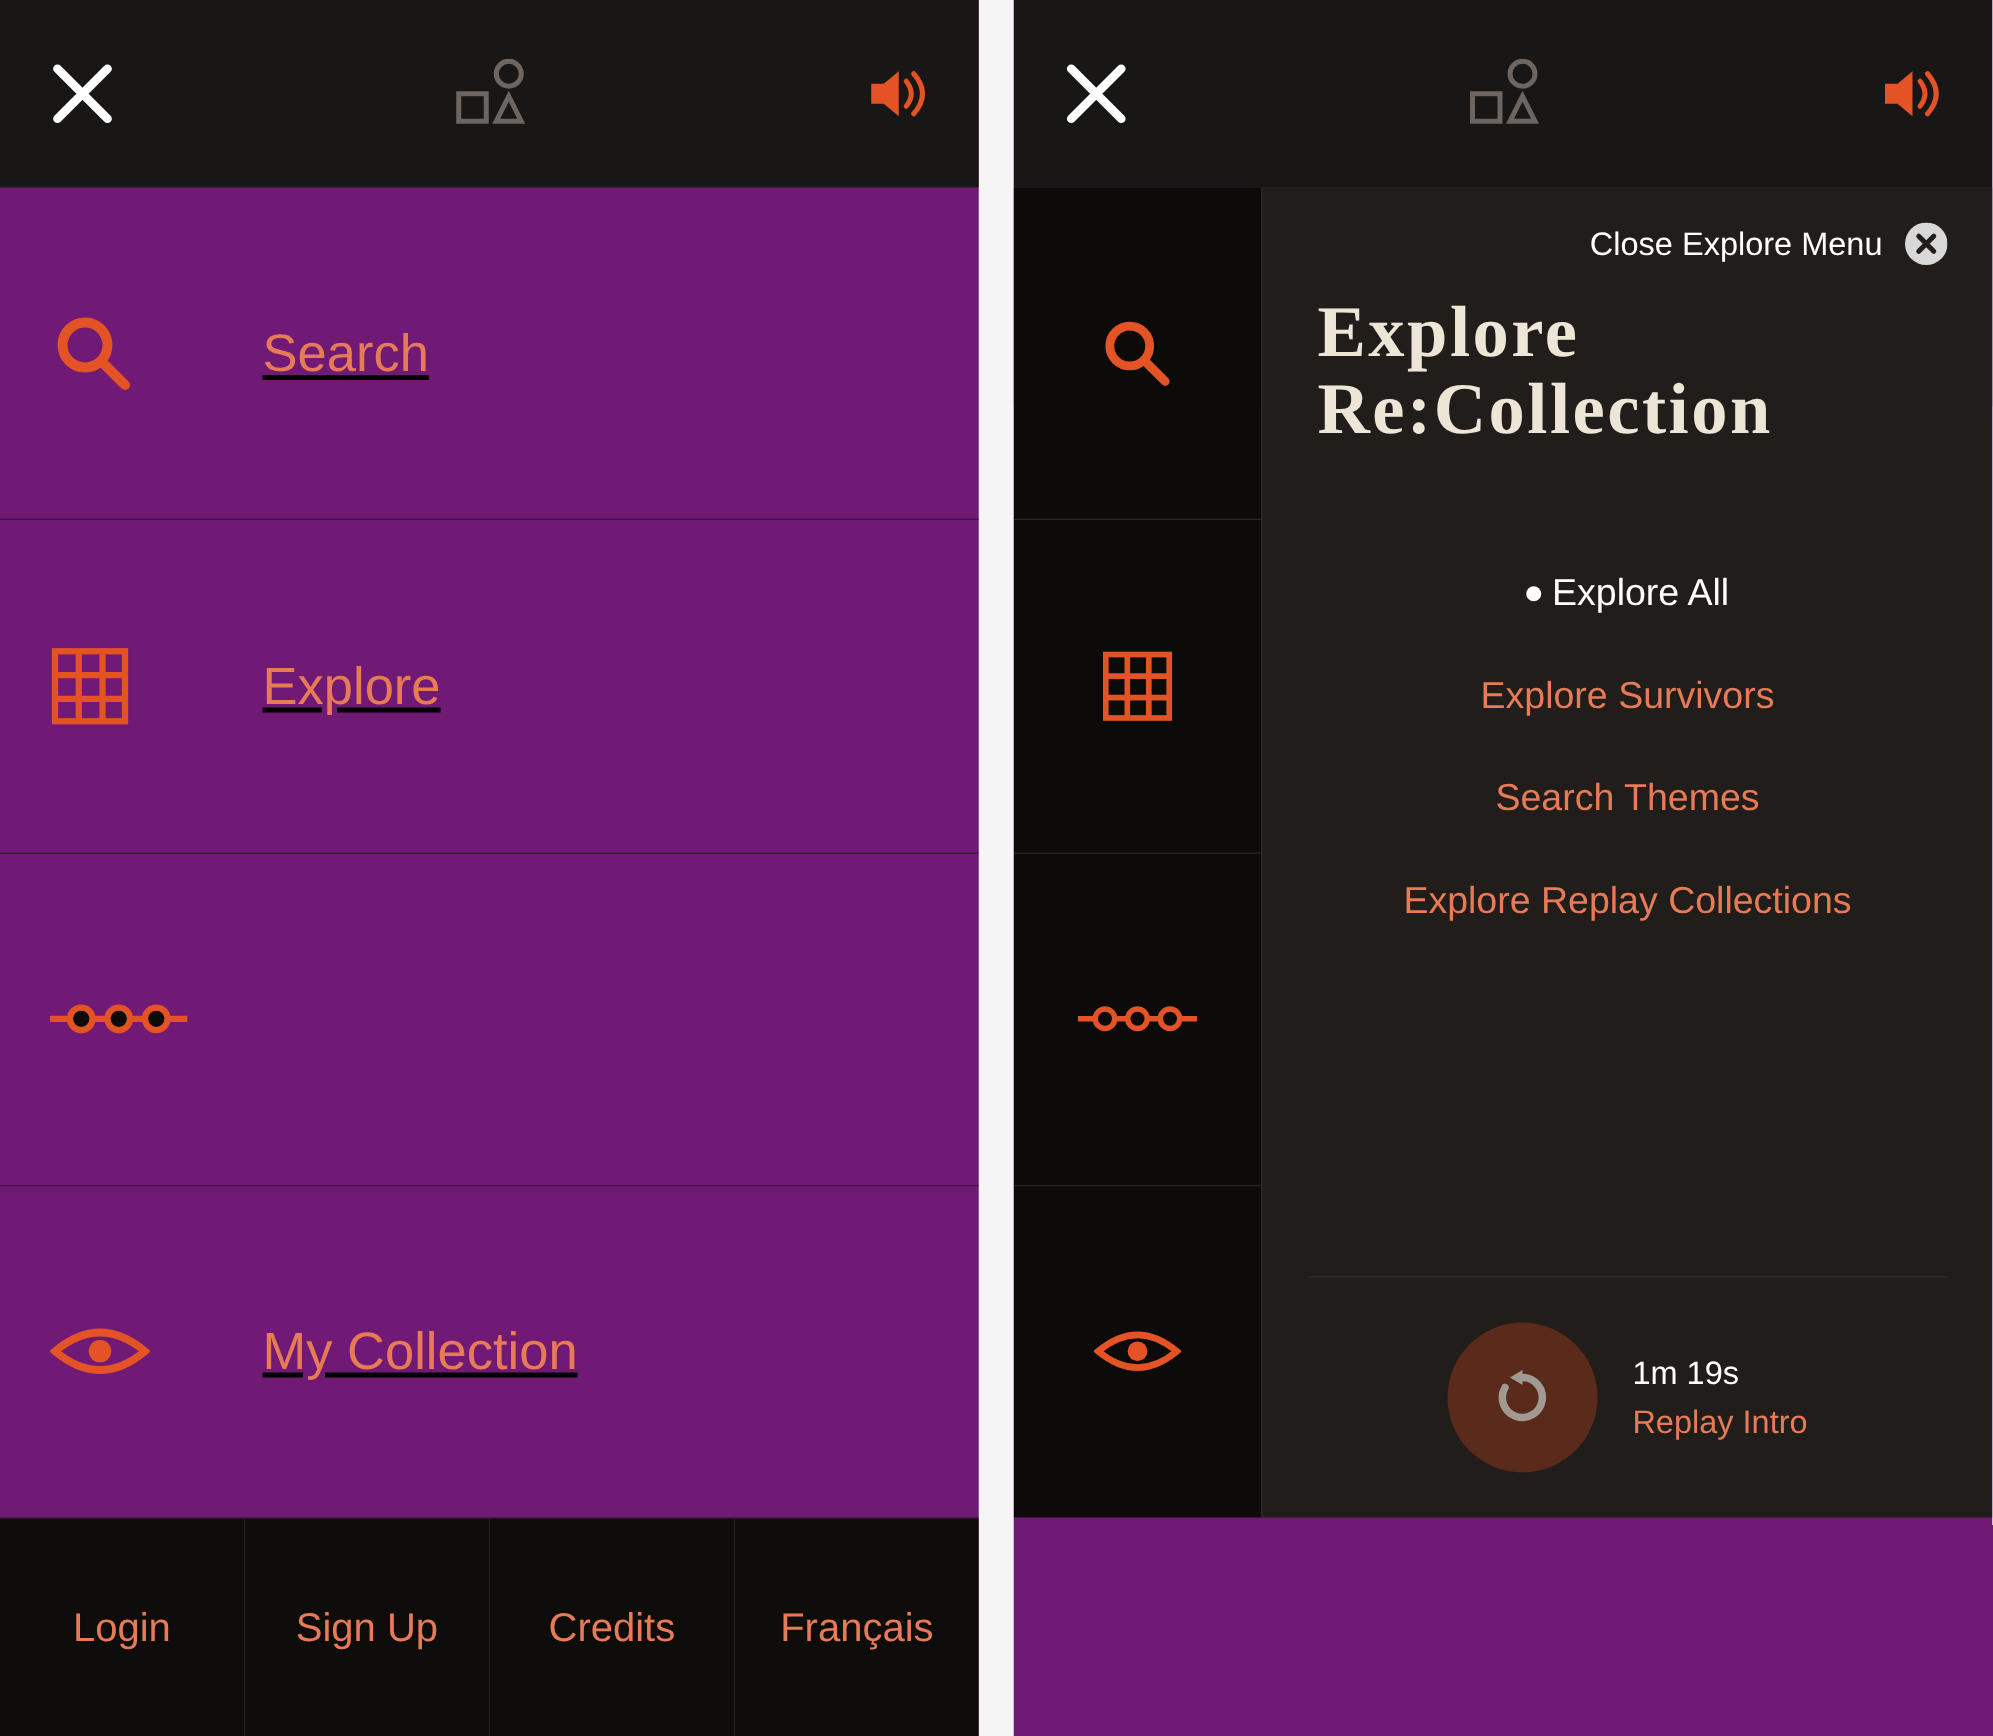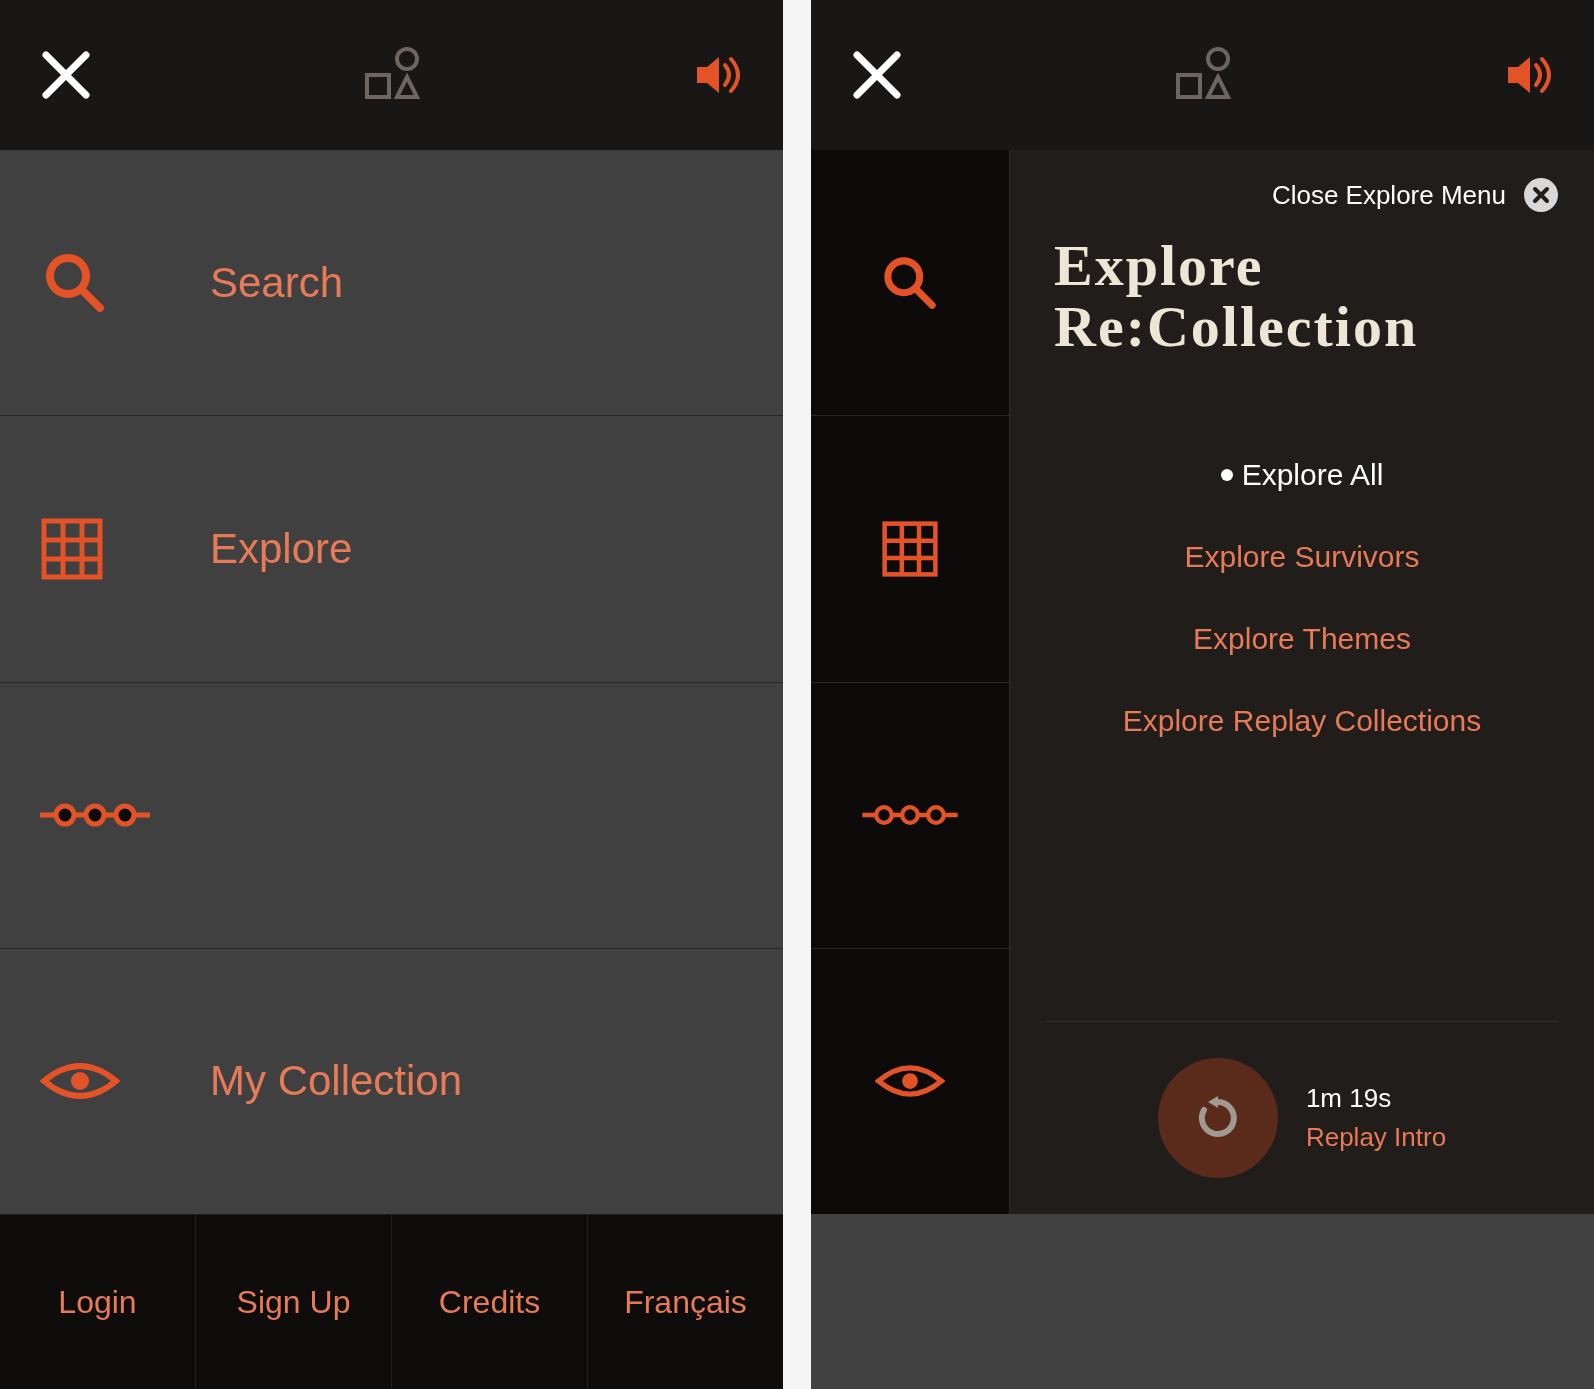--- a/index.html
+++ b/index.html
@@ -13,21 +13,21 @@
   .container {
     display: flex;
     gap: 28px;
     padding: 0;
     width: 1594px;
     height: 1389px;
   }
   .phone {
     width: 783px;
     height: 1389px;
-    background: #404040;
+    background: #701a75;
     display: flex;
     flex-direction: column;
     position: relative;
     overflow: hidden;
   }
   .topbar {
     height: 150px;
     background: #191716;
     display: flex;
     align-items: center;
@@ -41,20 +41,21 @@
     flex: 1;
     display: flex;
     flex-direction: column;
   }
   .menu-item {
     flex: 1;
     display: flex;
     align-items: center;
     padding: 0 40px;
     border-bottom: 1px solid #2a2624;
+    text-decoration: underline;
   }
   .menu-item:last-child { border-bottom: none; }
   .icon-slot {
     width: 170px;
     display: flex;
     align-items: center;
     justify-content: flex-start;
   }
   .menu-label {
     color: #e77a57;
@@ -330,21 +331,21 @@
       </div>
       <div class="panel-links">
         <div class="panel-link active">
           <span class="bullet"></span>
           <span>Explore All</span>
         </div>
         <div class="panel-link">
           <span>Explore Survivors</span>
         </div>
         <div class="panel-link">
-          <span>Explore Themes</span>
+          <span>Search Themes</span>
         </div>
         <div class="panel-link">
           <span>Explore Replay Collections</span>
         </div>
       </div>
       <div class="panel-replay">
         <div class="replay-circle">
           <svg width="48" height="48" viewBox="0 0 48 48">
             <path d="M24 8 A16 16 0 1 1 10 16" fill="none" stroke="#a09a92" stroke-width="6" stroke-linecap="round"></path>
             <path d="M24 2 L24 14 L14 8 Z" fill="#a09a92"></path>

